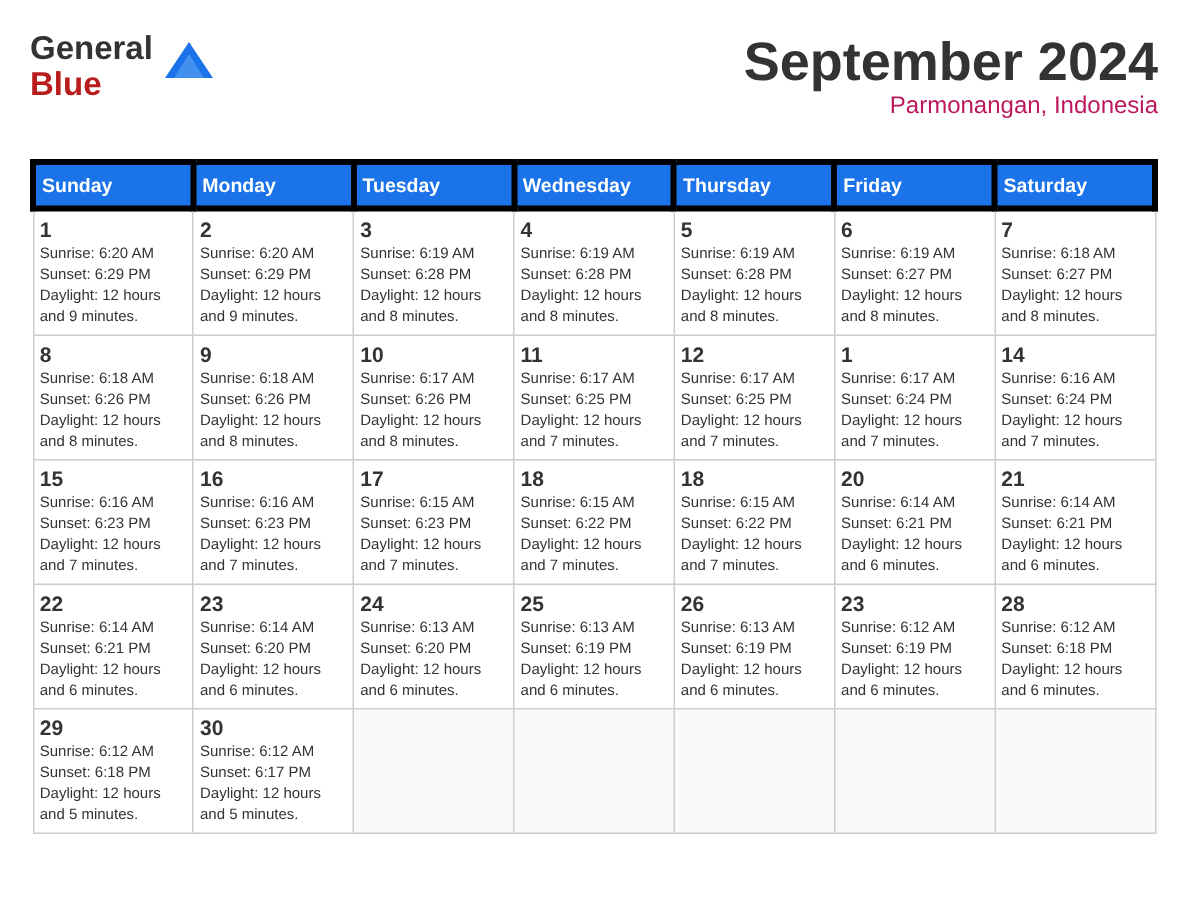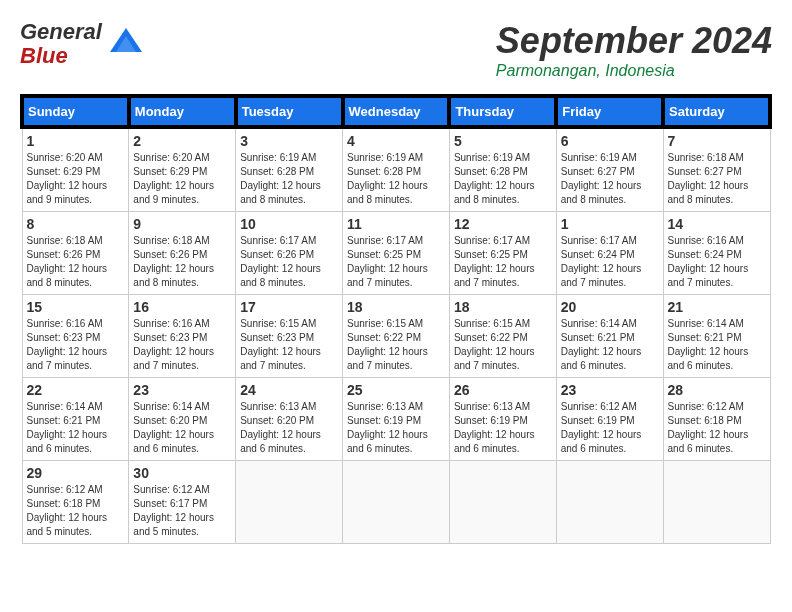--- a/index.html
+++ b/index.html
@@ -7,42 +7,42 @@
       font-family: Arial, sans-serif;
       background: #fff;
       width: 792px;
       min-height: 612px;
       padding: 20px;
     }
     .header {
       display: flex;
       justify-content: space-between;
       align-items: flex-start;
-      margin-bottom: 14px;
-      font-style: italic;
+      margin-bottom: 26px;
     }
     .logo {
       display: flex;
       align-items: center;
     }
     .logo-icon {
       width: 40px;
       height: 40px;
       margin-left: 4px;
     }
     .title-block {
+      text-align: right;
     }
     .month-title {
       font-size: 36px;
       font-weight: bold;
       color: #333;
     }
     .subtitle {
       font-size: 16px;
-      color: #15803d;
+      color: #be185d;
     }
     table {
       width: 100%;
       border-collapse: collapse;
       font-size: 11px;
     }
     thead tr th {
       background-color: #1a73e8;
       color: #fff;
       padding: 6px 4px;

